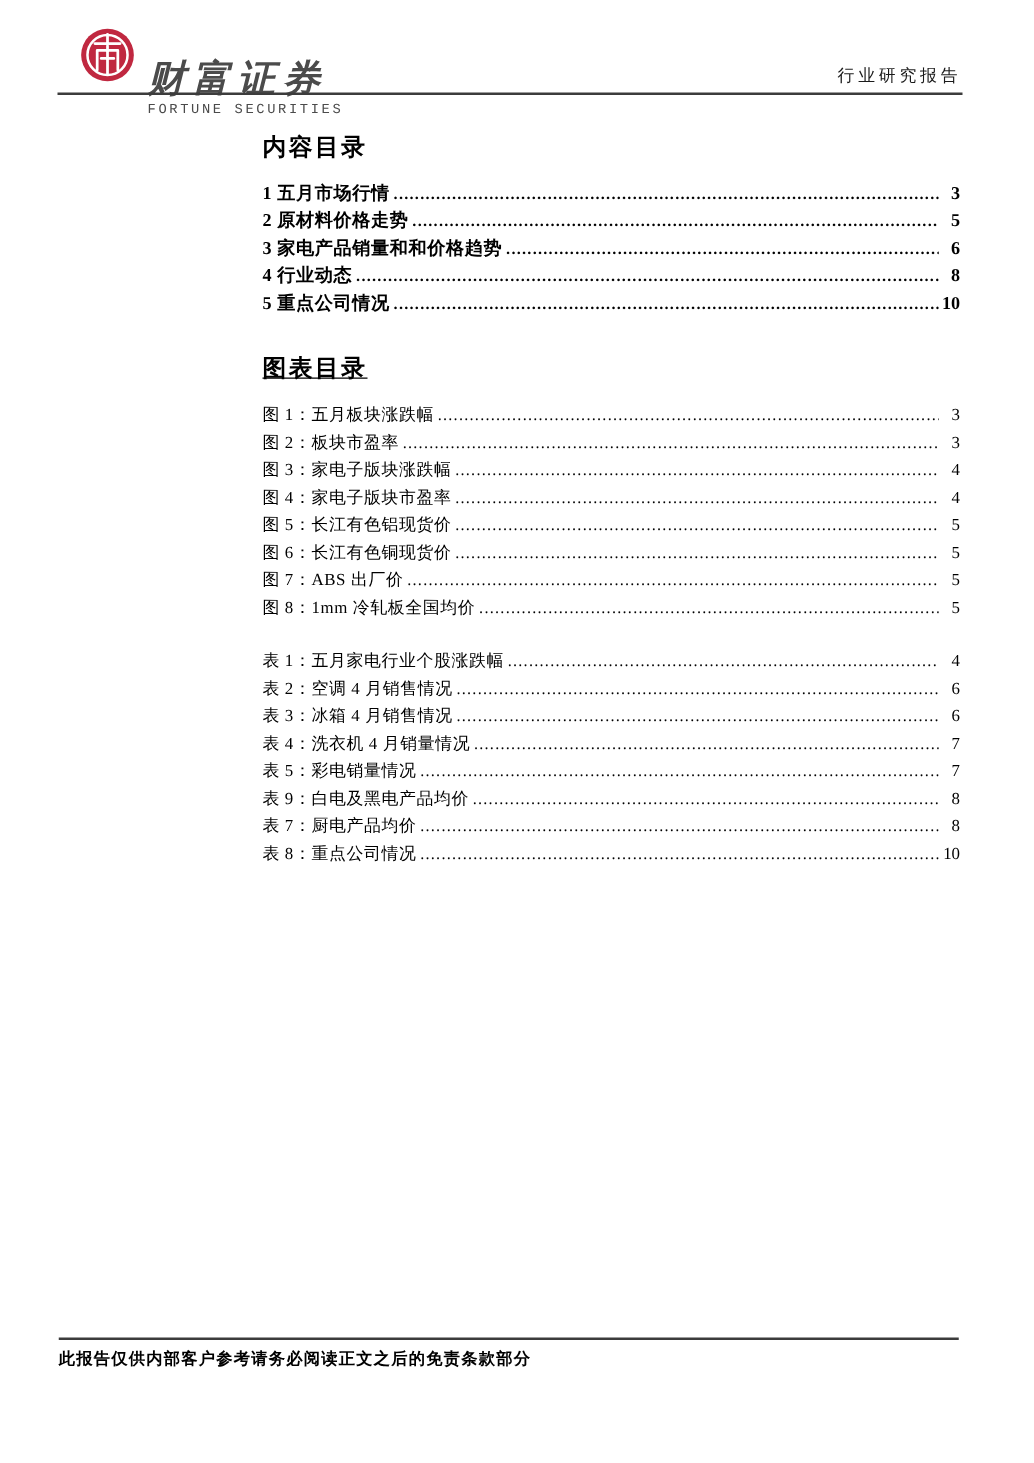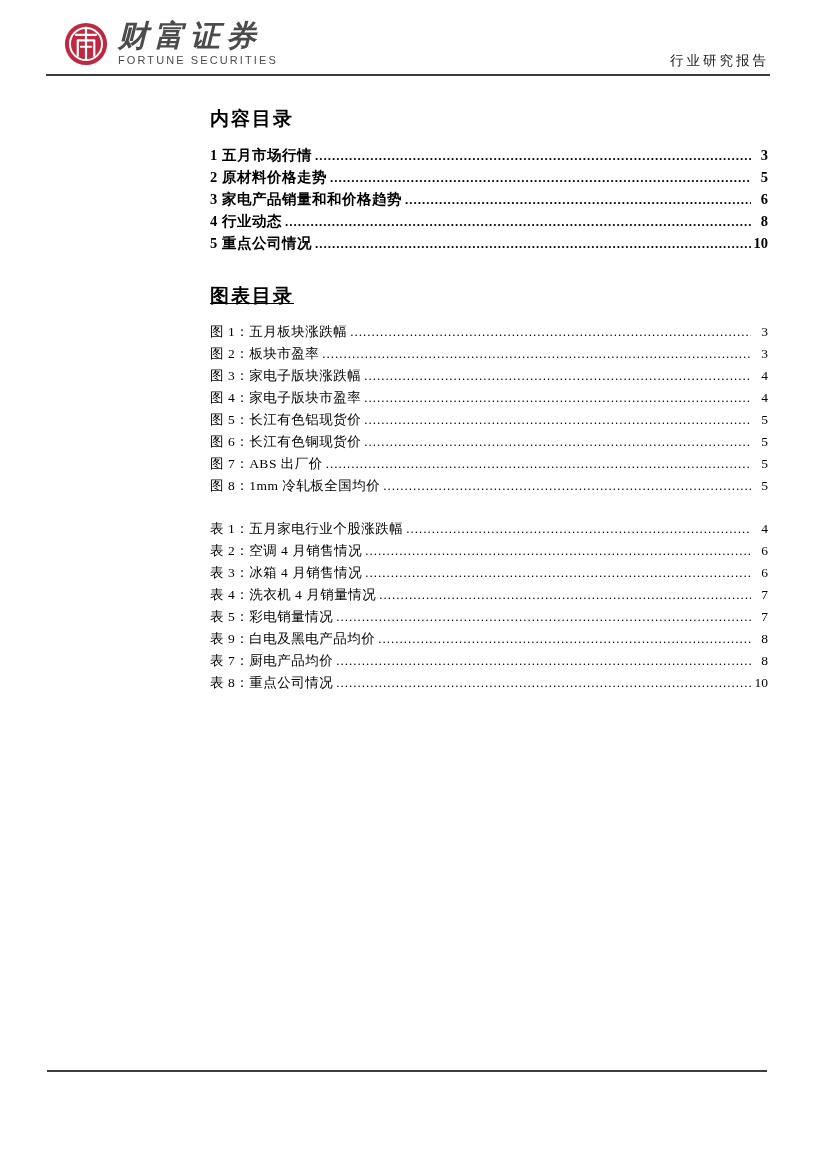--- a/index.html
+++ b/index.html
@@ -14,36 +14,36 @@
   }
 
   
   .header-logo {
     position: absolute;
     left: 64px; top: 20px;
     display: flex;
     align-items: flex-start;
   }
   .seal { width: 44px; height: 44px; margin-top: 2px; }
-  .brand-text { margin-left: 10px; }
+  .brand-text { margin-left: 10px; margin-top: 28px; }
   .brand-cn {
     font-size: 30px;
     font-weight: bold;
     font-style: italic;
     color: #4b4b4b;
     letter-spacing: 6px;
     line-height: 32px;
     font-family: "Liberation Serif", "DejaVu Serif", serif;
   }
   .brand-en {
     font-size: 11px;
     color: #4b4b4b;
     letter-spacing: 2.1px;
     margin-top: 2px;
-    font-family: Liberation Sans, sans-serif;
+    font-family: Liberation Mono, monospace;
   }
   .report-type {
     position: absolute;
     right: 58px; top: 52px;
     font-size: 13.5px;
     color: #1a1a1a;
     letter-spacing: 3px;
     font-weight: normal;
   }
   .header-rule {
@@ -275,14 +275,15 @@
         <div class="toc-row item">
           <span class="toc-label">表 8：重点公司情况</span>
           <span class="leader"></span>
           <span class="toc-page">10</span>
         </div>
       </div>
 
   </div>
 
   <div class="footer-rule"></div>
+  <div class="footer-text">此报告仅供内部客户参考请务必阅读正文之后的免责条款部分</div>
 
 </div>
 
 </body></html>

